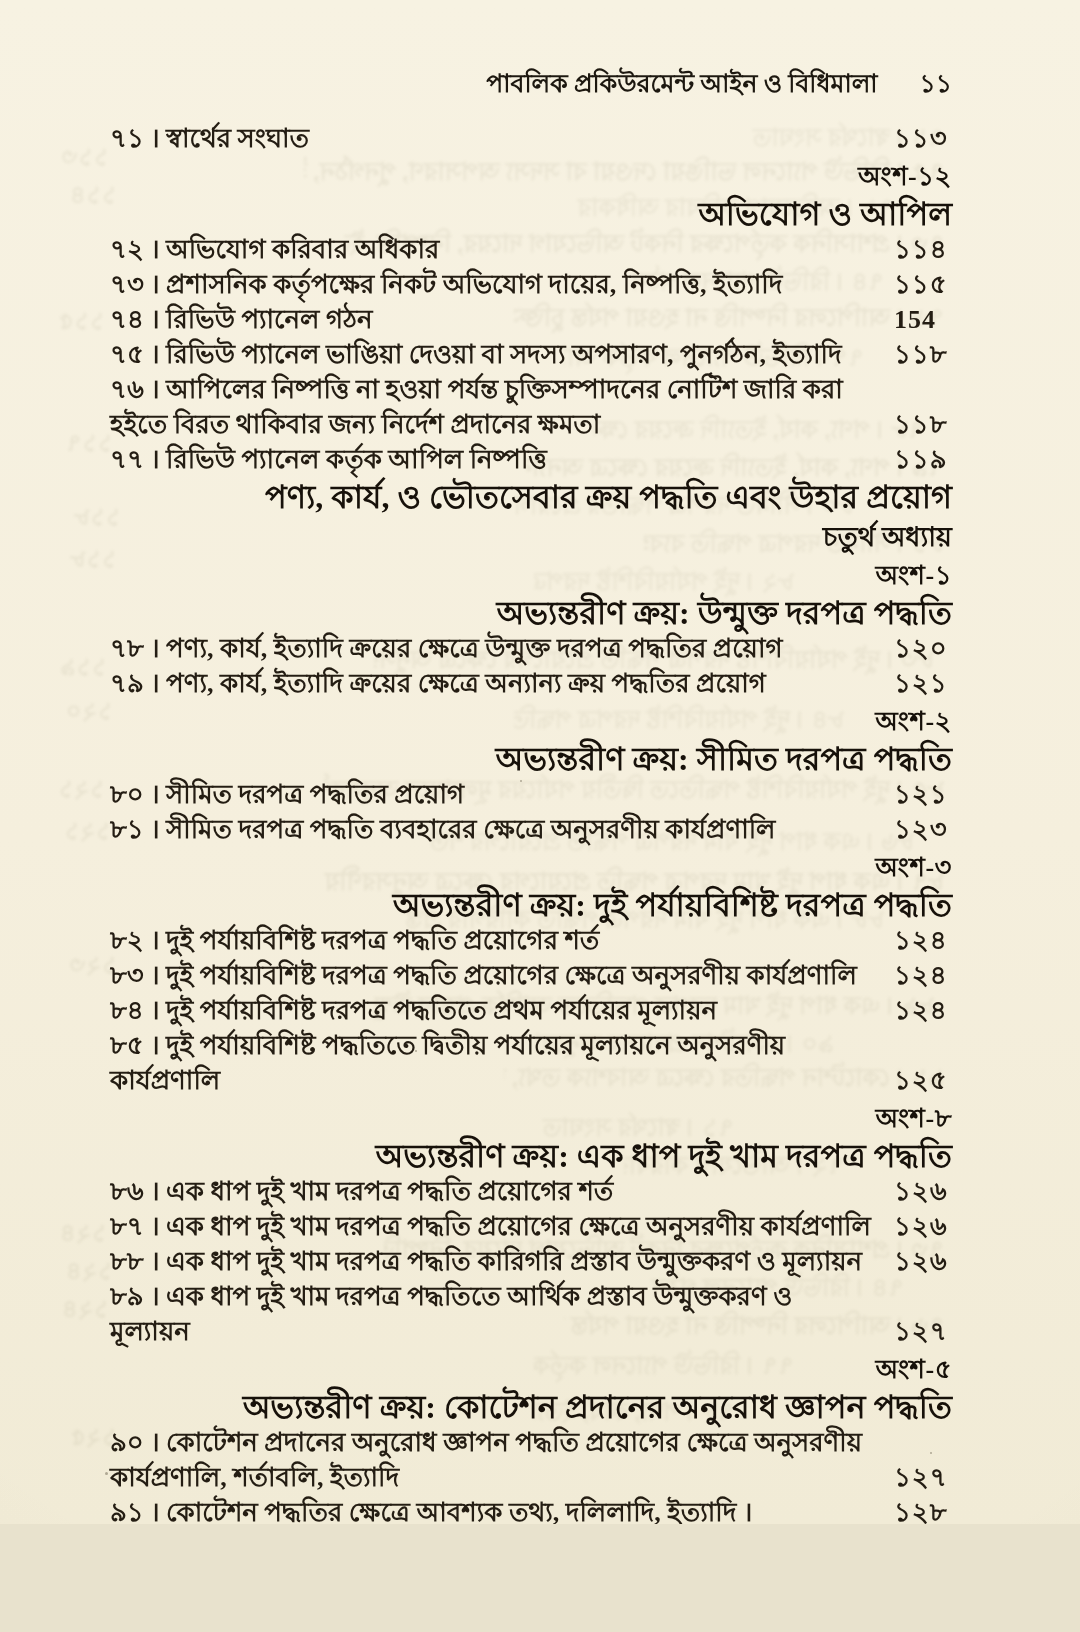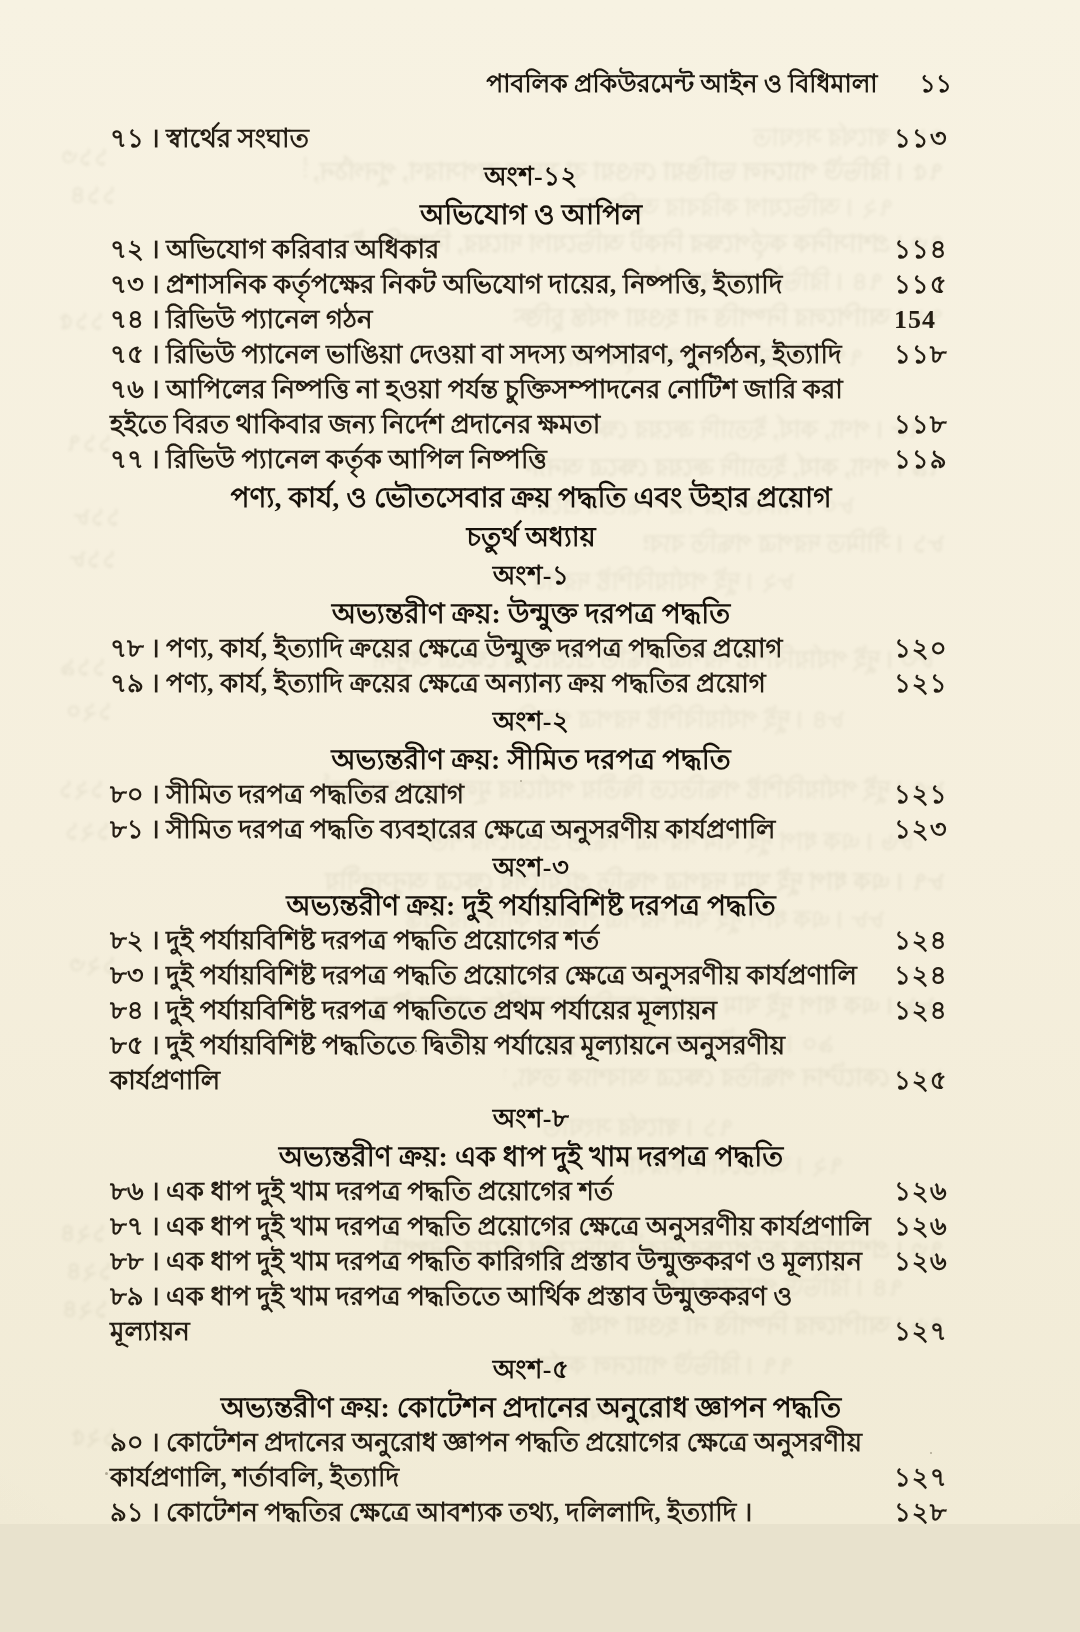--- a/index.html
+++ b/index.html
@@ -33,26 +33,26 @@
     margin-bottom:14px;
   }
   .toc{font-size:26px;line-height:35px;}
   .row-entry{
     display:flex;align-items:flex-end;gap:18px;
     font-weight:600;color:#241d13;
   }
   .row-entry .t{flex:1 1 auto;}
   .row-entry .p{flex:0 0 auto;min-width:58px;font-weight:700;letter-spacing:1px;}
   .row-heading{
-    text-align:center;font-weight:700;color:#17110a;
+    text-align:right;font-weight:700;color:#17110a;
     margin-top:3px;
   }
   .row-heading.part{font-size:26px;letter-spacing:.5px;}
   .row-heading.chapter{font-size:27px;margin-top:5px;}
-  .row-heading.title{font-size:28px;}
+  .row-heading.title{font-size:32px;}
   
   .ghost-layer{
     position:absolute;inset:0;z-index:1;pointer-events:none;
     color:#8d8769;
   }
   .ghost{
     position:absolute;transform:scaleX(-1);
     filter:blur(1.4px);
     font-weight:600;white-space:nowrap;overflow:hidden;
     font-size:25px;

